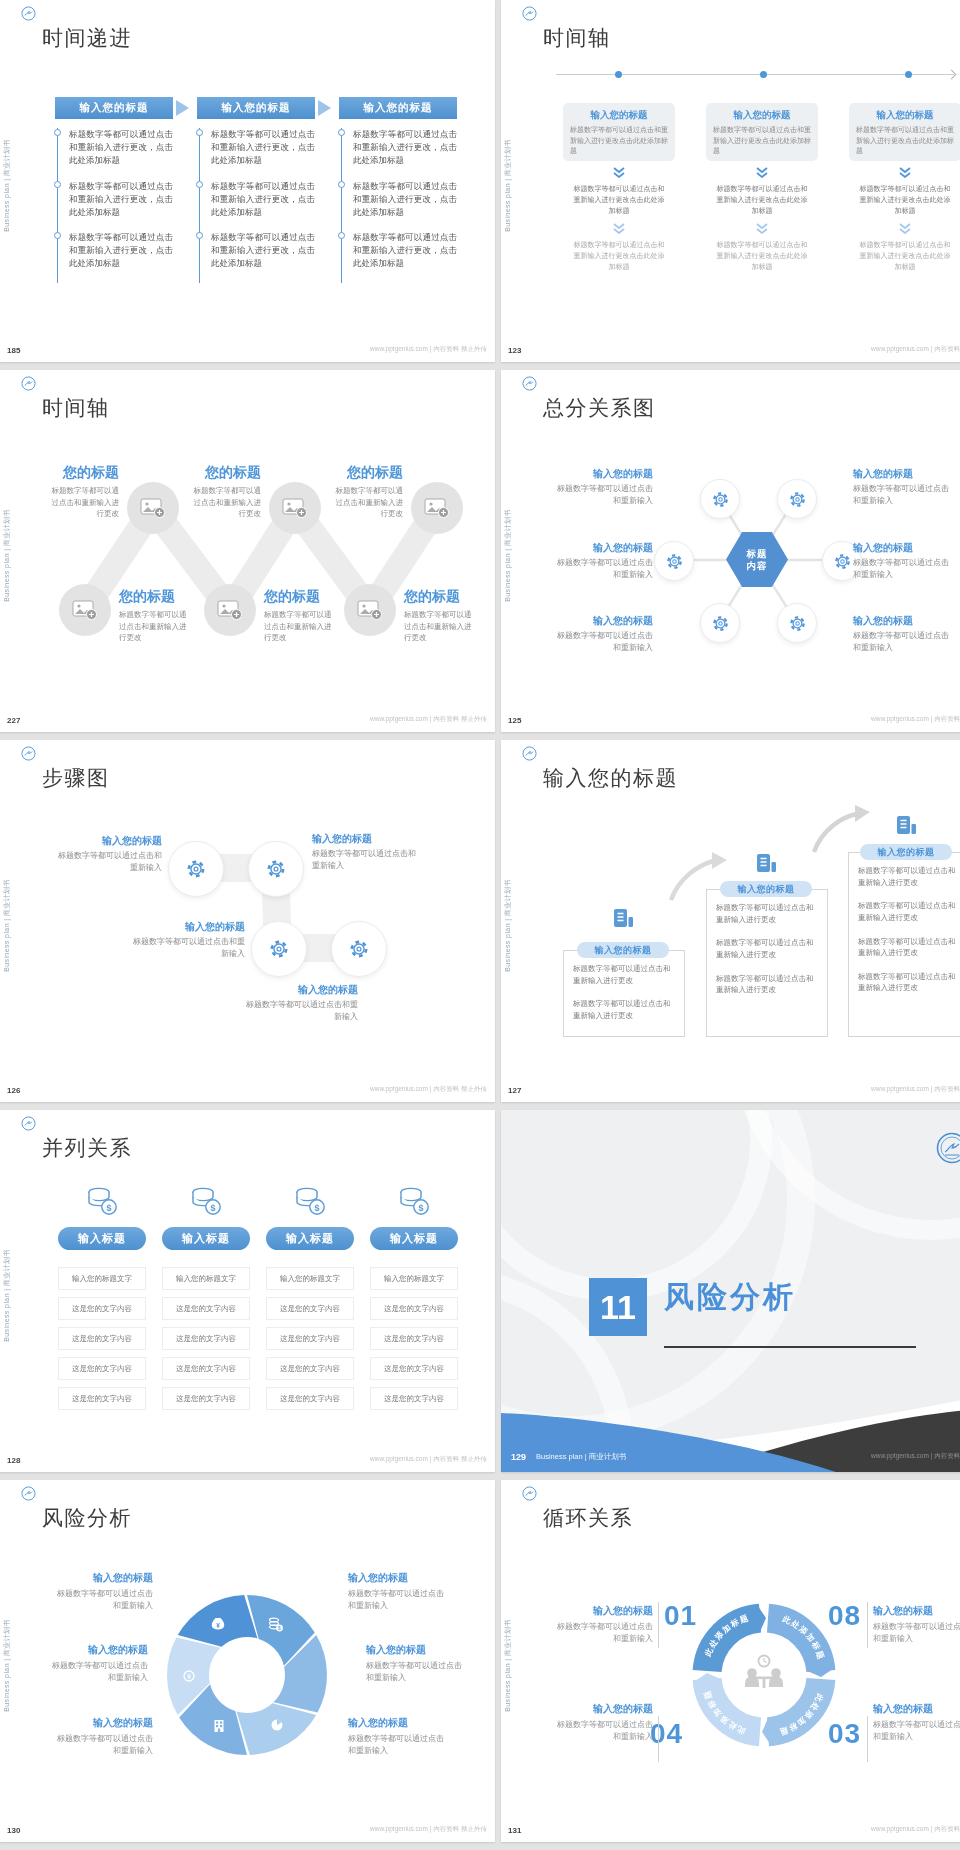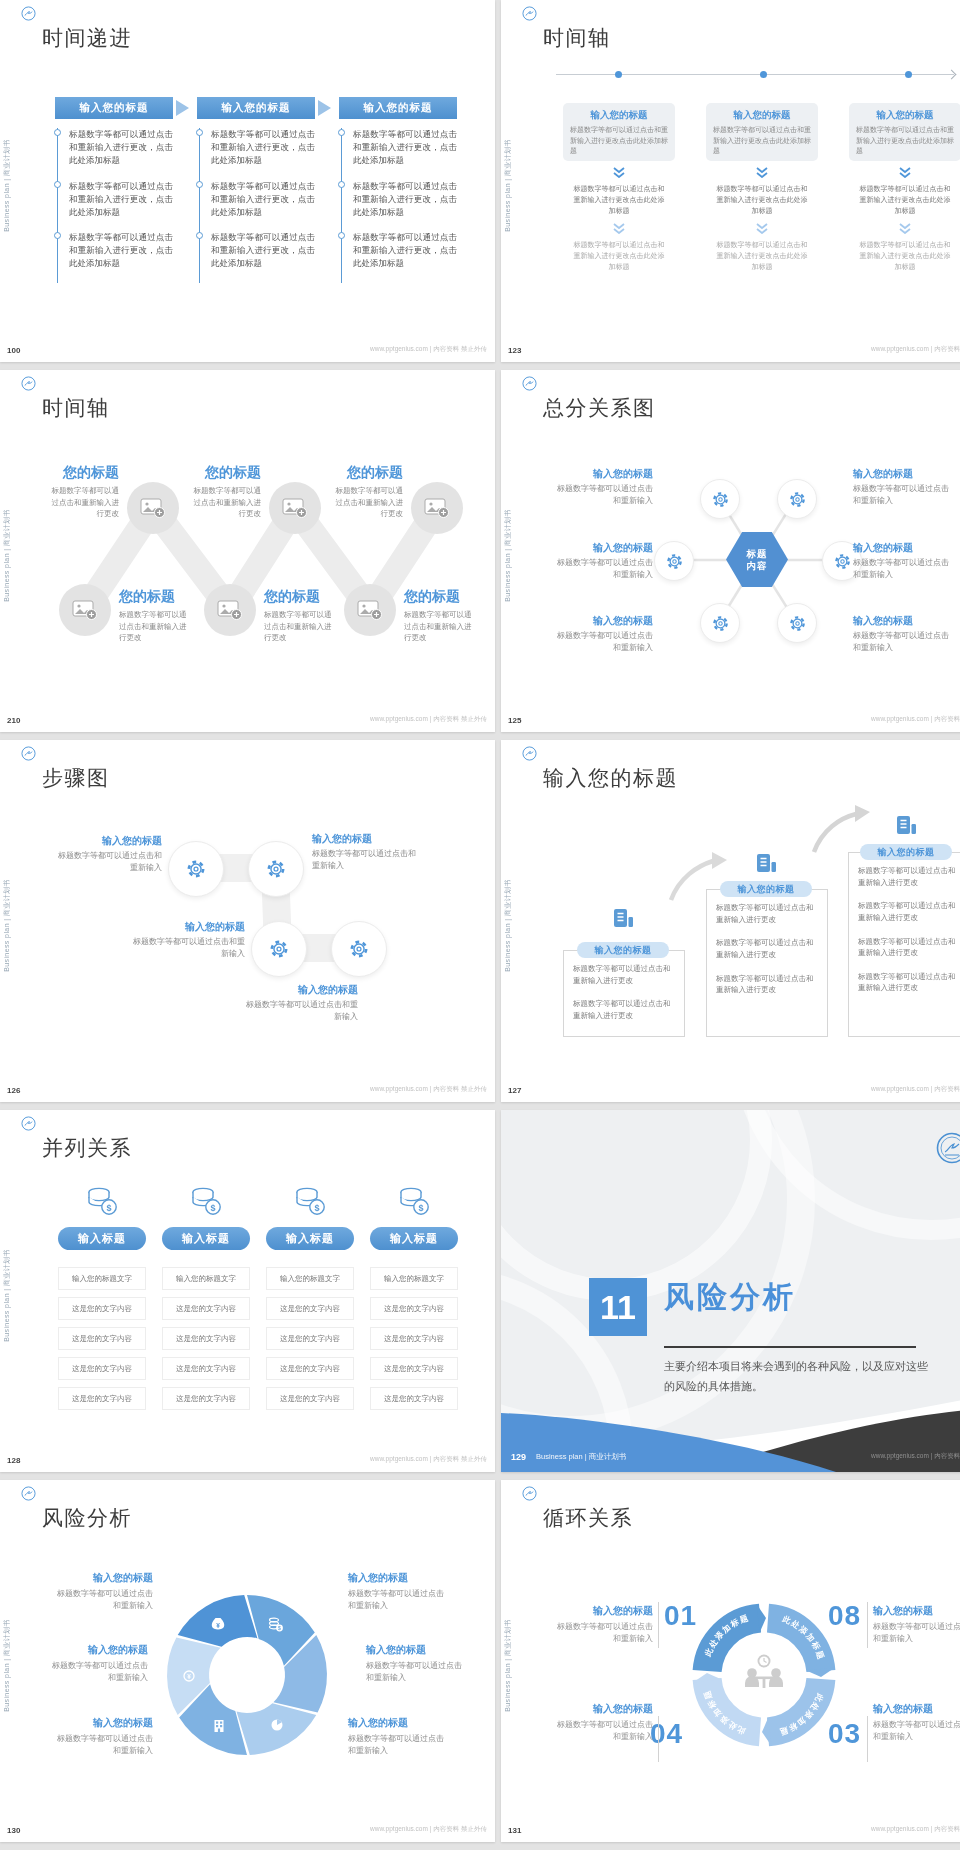--- a/index.html
+++ b/index.html
@@ -112,21 +112,21 @@
         <i class="arr122" style="left:263px"></i>
         <div class="col122" style="left:284px">
           <div class="hdr122">输入您的标题</div>
           <div class="list122">
             <p class="it122">标题数字等都可以通过点击和重新输入进行更改，点击此处添加标题</p>
             <p class="it122">标题数字等都可以通过点击和重新输入进行更改，点击此处添加标题</p>
             <p class="it122">标题数字等都可以通过点击和重新输入进行更改，点击此处添加标题</p>
           </div>
         </div>
       </div>
-      <b class="pnum">100</b>
+      <b class="pnum">185</b>
       <span class="furl">www.pptgenius.com | 内容资料 禁止外传</span>
     </section>
 
     <section class="slide">
       <span class="logo"><svg viewBox="0 0 16 16" width="15" height="15">
             <circle cx="8" cy="8" r="7" fill="none" stroke="#4f96d9" stroke-width="1"></circle>
             <path d="M4 10c2-1 3-4 5-4l-1 2c2 0 3-1 4-2" stroke="#4f96d9" stroke-width="1" fill="none"></path>
           </svg></span>
       <span class="side">Business plan | 商业计划书</span>
       <h2 class="stitle">时间轴</h2>
@@ -266,21 +266,21 @@
           <div class="b">标题数字等都可以通过点击和重新输入进行更改</div>
         </div>
       <div class="tb124" style="left:264px;top:218px">
           <div class="t bluet">您的标题</div>
           <div class="b">标题数字等都可以通过点击和重新输入进行更改</div>
         </div>
       <div class="tb124" style="left:404px;top:218px">
           <div class="t bluet">您的标题</div>
           <div class="b">标题数字等都可以通过点击和重新输入进行更改</div>
         </div>
-      <b class="pnum">210</b>
+      <b class="pnum">227</b>
       <span class="furl">www.pptgenius.com | 内容资料 禁止外传</span>
     </section>
 
     <section class="slide">
       <span class="logo"><svg viewBox="0 0 16 16" width="15" height="15">
             <circle cx="8" cy="8" r="7" fill="none" stroke="#4f96d9" stroke-width="1"></circle>
             <path d="M4 10c2-1 3-4 5-4l-1 2c2 0 3-1 4-2" stroke="#4f96d9" stroke-width="1" fill="none"></path>
           </svg></span>
       <span class="side">Business plan | 商业计划书</span>
       <h2 class="stitle">总分关系图</h2>
@@ -578,21 +578,20 @@
         <circle cx="-50" cy="340" r="170" fill="none" stroke="#fff" stroke-width="24" opacity=".5"></circle>
       </svg>
       <span class="logo129"><svg viewBox="0 0 32 32" width="32" height="32">
             <circle cx="16" cy="16" r="14.5" fill="none" stroke="#4a90d2" stroke-width="1.6"></circle>
             <circle cx="16" cy="16" r="11" fill="none" stroke="#4a90d2" stroke-width=".8"></circle>
             <path d="M9 20c3-1 5-7 9-8l-2 4c3 0 5-2 7-4M9 23h14" stroke="#4a90d2" stroke-width="1.2" fill="none"></path>
           </svg></span>
       <div class="numbox129">11</div>
       <div class="title129">风险分析</div>
       <div class="rule129"></div>
-      <p class="sub129">主要介绍本项目将来会遇到的各种风险，以及应对这些的风险的具体措施。</p>
       <svg style="position:absolute;left:0;bottom:0" width="477" height="75">
         <path d="M0 55 C160 58 330 28 477 0 L477 75 L0 75 Z" fill="#ffffff"></path>
         <path d="M200 75 C300 40 400 18 477 12 L477 75 Z" fill="#3d3d3d"></path>
         <path d="M0 16 C90 20 235 42 335 75 L0 75 Z" fill="#5493d7"></path>
       </svg>
       <b class="pnum129">129</b>
       <span class="brand129">Business plan | 商业计划书</span>
       <span class="furl129">www.pptgenius.com | 内容资料 禁止外传</span>
     </section>
   </div>

